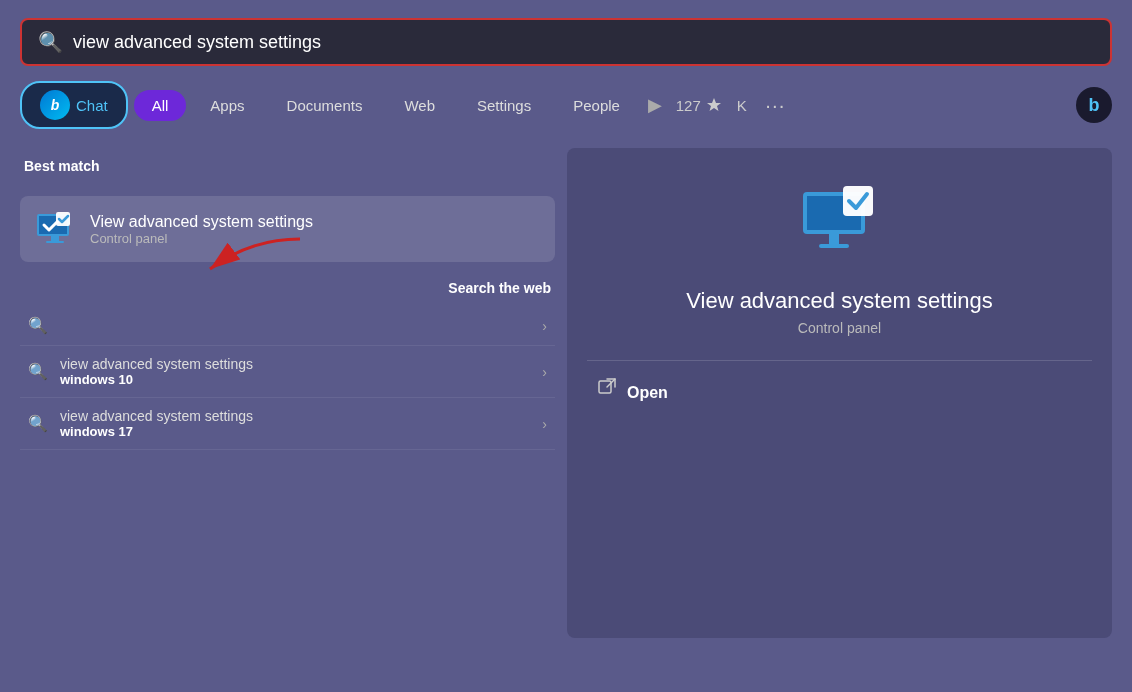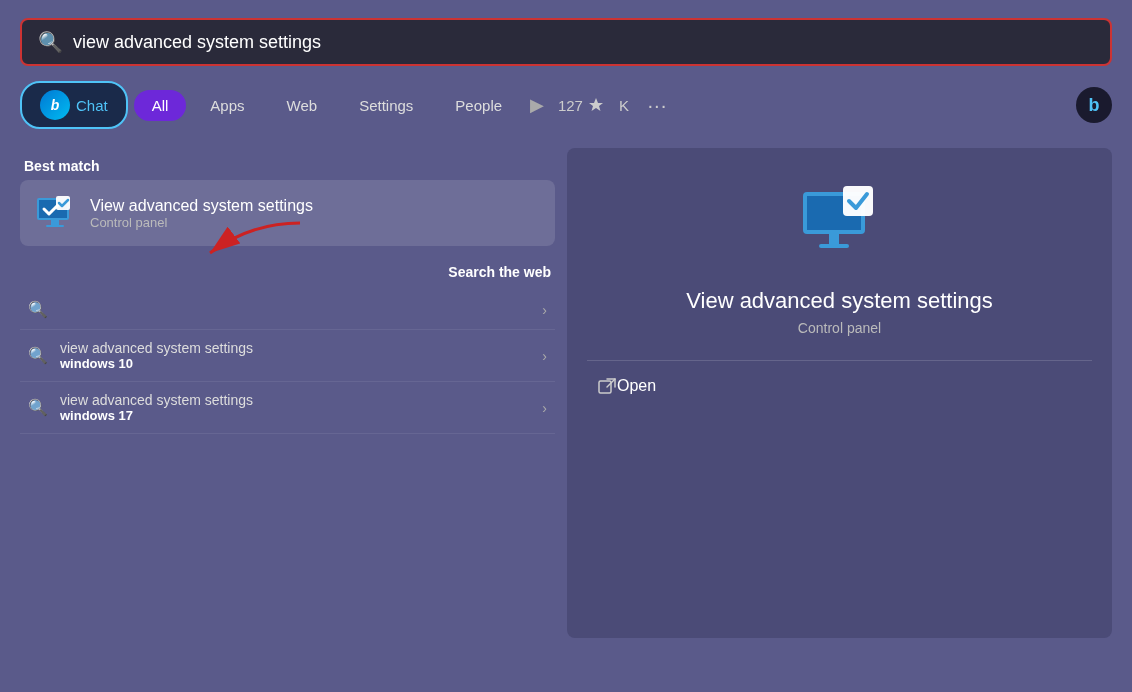--- a/index.html
+++ b/index.html
@@ -125,21 +125,21 @@
       flex: 0 0 535px;
       display: flex;
       flex-direction: column;
       gap: 0;
     }
 
     .best-match-label {
       font-size: 14px;
       color: #fff;
       font-weight: 600;
-      padding: 10px 4px 6px;
+      padding: 10px 4px 22px;
     }
 
     .best-match-item {
       background: rgba(255,255,255,0.12);
       border-radius: 8px;
       display: flex;
       align-items: center;
       gap: 14px;
       padding: 12px 14px;
       cursor: pointer;
@@ -262,23 +262,25 @@
     .right-divider {
       width: 100%;
       height: 1px;
       background: rgba(255,255,255,0.15);
       margin: 24px 0 0;
     }
 
     .right-action-row {
       width: 100%;
       display: flex;
-      align-items: flex-start;
+      align-items: flex-end;
+      gap: 10px;
       padding: 16px 10px;
       cursor: pointer;
+      font-weight: bold;
     }
 
     .open-icon {
       color: #ddd;
       font-size: 18px;
     }
 
     .open-label {
       font-size: 16px;
       color: #fff;
@@ -321,20 +323,23 @@
   </button>
 
   <button class="tab-btn active">
     <span>All</span>
   </button>
 
   <button class="tab-btn">
     <span>Apps</span>
   </button>
 
+  <button class="tab-btn">
+    <span>Documents</span>
+  </button>
 
   <button class="tab-btn">
     <span>Web</span>
   </button>
 
   <button class="tab-btn">
     <span>Settings</span>
   </button>
 
   <button class="tab-btn">

